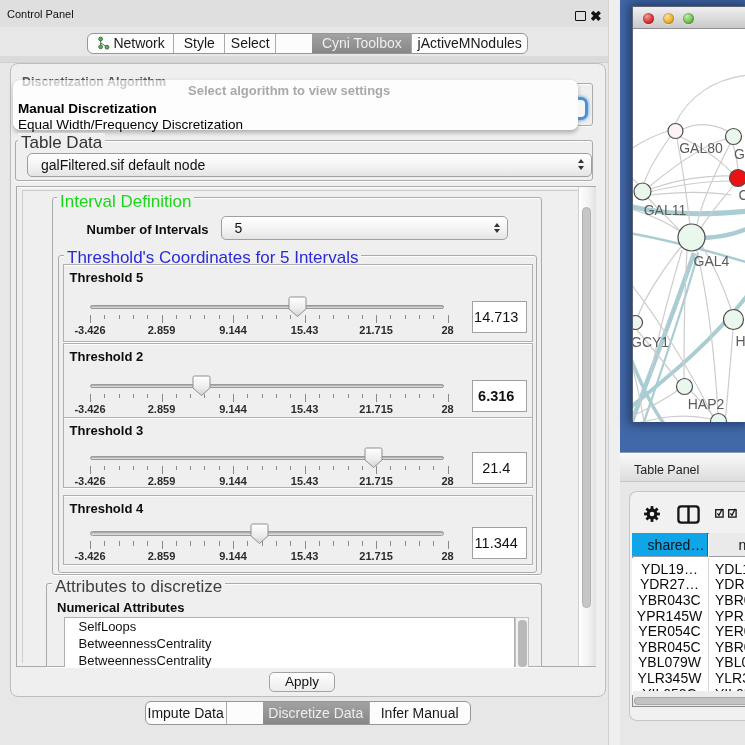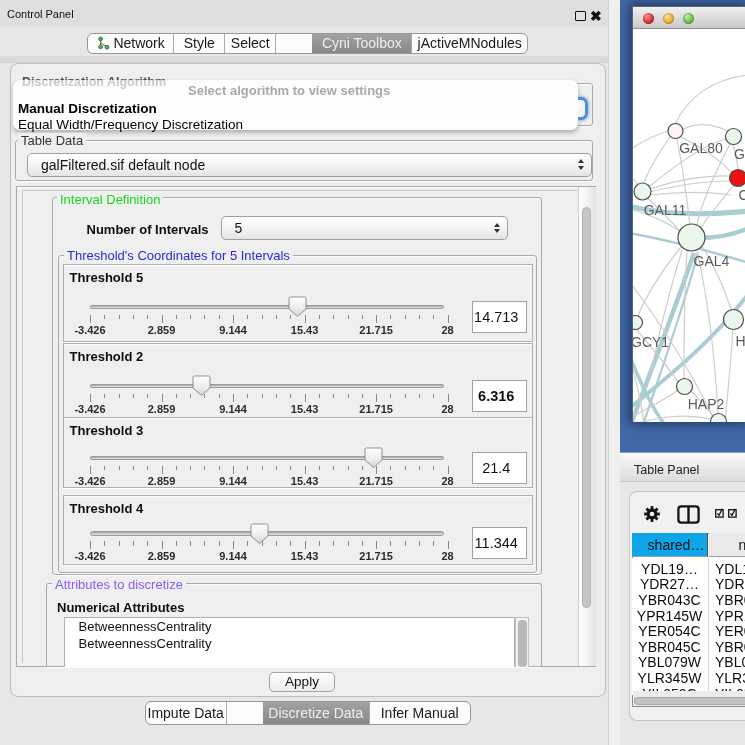--- a/index.html
+++ b/index.html
@@ -14,21 +14,21 @@
 
 .seg { border:1px solid #979797; border-radius:6px; background:#fcfcfc; display:flex; overflow:hidden; }
 .seg .s { font-size:14px; color:#191919; text-align:center; line-height:19.5px; border-right:1px solid #aaa; white-space:nowrap; }
 .seg .s:last-child { border-right:none; }
 .seg .sel { background:linear-gradient(#a2a2a2,#878787); color:#ededed;margin-left:36px; }
 #toptabs { left:87px; top:32.5px; height:21.5px; width:441px; }
 #strip { left:0; top:56px; width:608px; height:6.5px; background:#dadada; border-bottom:1px solid #cfcfcf; }
 
 #panel { left:10px; top:62.5px; width:595.5px; height:634.5px; background:#efefef; border:1px solid #bdbdbd; border-radius:8px; }
 .gbox { position:absolute; border:1px solid #aaaaaa; border-radius:3px; box-shadow:0 1px 0 rgba(255,255,255,0.9), inset 0 1px 0 rgba(255,255,255,0.9); }
-.gtitle { position:absolute; font-size:13px; background:#efefef; padding:0 3px; white-space:nowrap; }
+.gtitle { position:absolute; font-size:17px; background:#efefef; padding:0 3px; white-space:nowrap; }
 
 .combo { position:absolute; background:linear-gradient(#ffffff,#f2f2f2 60%,#e4e4e4); border:1px solid #9f9f9f; border-radius:5px; font-size:14px; color:#111; }
 .combo .txt { position:absolute; left:13px; top:0; line-height:22px; }
 .combo .arr { position:absolute; right:7px; top:0; height:100%; display:flex; flex-direction:column; justify-content:center; }
 .combo .arr i { display:block; width:0; height:0; border-left:3px solid transparent; border-right:3px solid transparent; margin:1.1px 0; }
 .combo .arr .up { border-bottom:4px solid #333; }
 .combo .arr .dn { border-top:4px solid #333; }
 
 .thr { position:absolute; left:63px; width:470px; border:1px solid #b0b0b0; background:#efefef; box-shadow:0 1px 0 rgba(255,255,255,0.9), inset 0 1px 0 rgba(255,255,255,0.9); }
 .thr .lab { position:absolute; left:5.5px; top:5px; font-size:13px; font-weight:bold; color:#0d0d0d; }
@@ -311,23 +311,24 @@
               <stop offset="1" stop-color="#d2d2d2"></stop>
             </linearGradient>
           </defs>
           <path d="M2.5,1 L16.5,1 Q18,1 18,2.5 L18,13 L9.5,20.5 L1,13 L1,2.5 Q1,1 2.5,1 Z" fill="url(#thg3)" stroke="#8f8f8f" stroke-width="1"></path>
         </svg>
         <div class="vbox" style="top:31px;">11.344</div>
       </div>
     </div>
 
   <div class="gbox" style="left:46px; top:583px; width:496px; height:84px; border-bottom:none; border-radius:3px 3px 0 0;"></div>
-  <div class="gtitle" style="left:52px; top:577px; color:#8b5cf6;">Attributes to discretize</div>
+  <div class="gtitle" style="left:52px; top:577px; color:#404040;">Attributes to discretize</div>
   <div class="abs" style="left:57px; top:599.5px; font-size:13px; font-weight:bold; color:#0d0d0d;">Numerical Attributes</div>
   <div class="abs" id="numlist">
+    <div>SelfLoops</div>
     <div>BetweennessCentrality</div>
     <div>BetweennessCentrality</div>
   </div>
   <div class="abs" style="left:515px; top:617px; width:14px; height:49.5px; background:#f2f2f2; border:1px solid #c2c2c2; border-bottom:none;"></div>
   <div class="abs" style="left:518px; top:620px; width:8.5px; height:47px; background:#b9b9b9; border-radius:4px;"></div>
 
   <div class="abs" style="left:578px; top:186.5px; width:17.5px; height:479px; background:linear-gradient(90deg,#ffffff,#f1f1f1 60%,#e2e2e2); border-left:1px solid #cfcfcf;"></div>
   <div class="abs" style="left:581.5px; top:207px; width:9px; height:401px; background:#c6c6c6; border:1px solid #b2b2b2; border-radius:5px;"></div>
 
   <div class="abs" id="applybtn">Apply</div>

